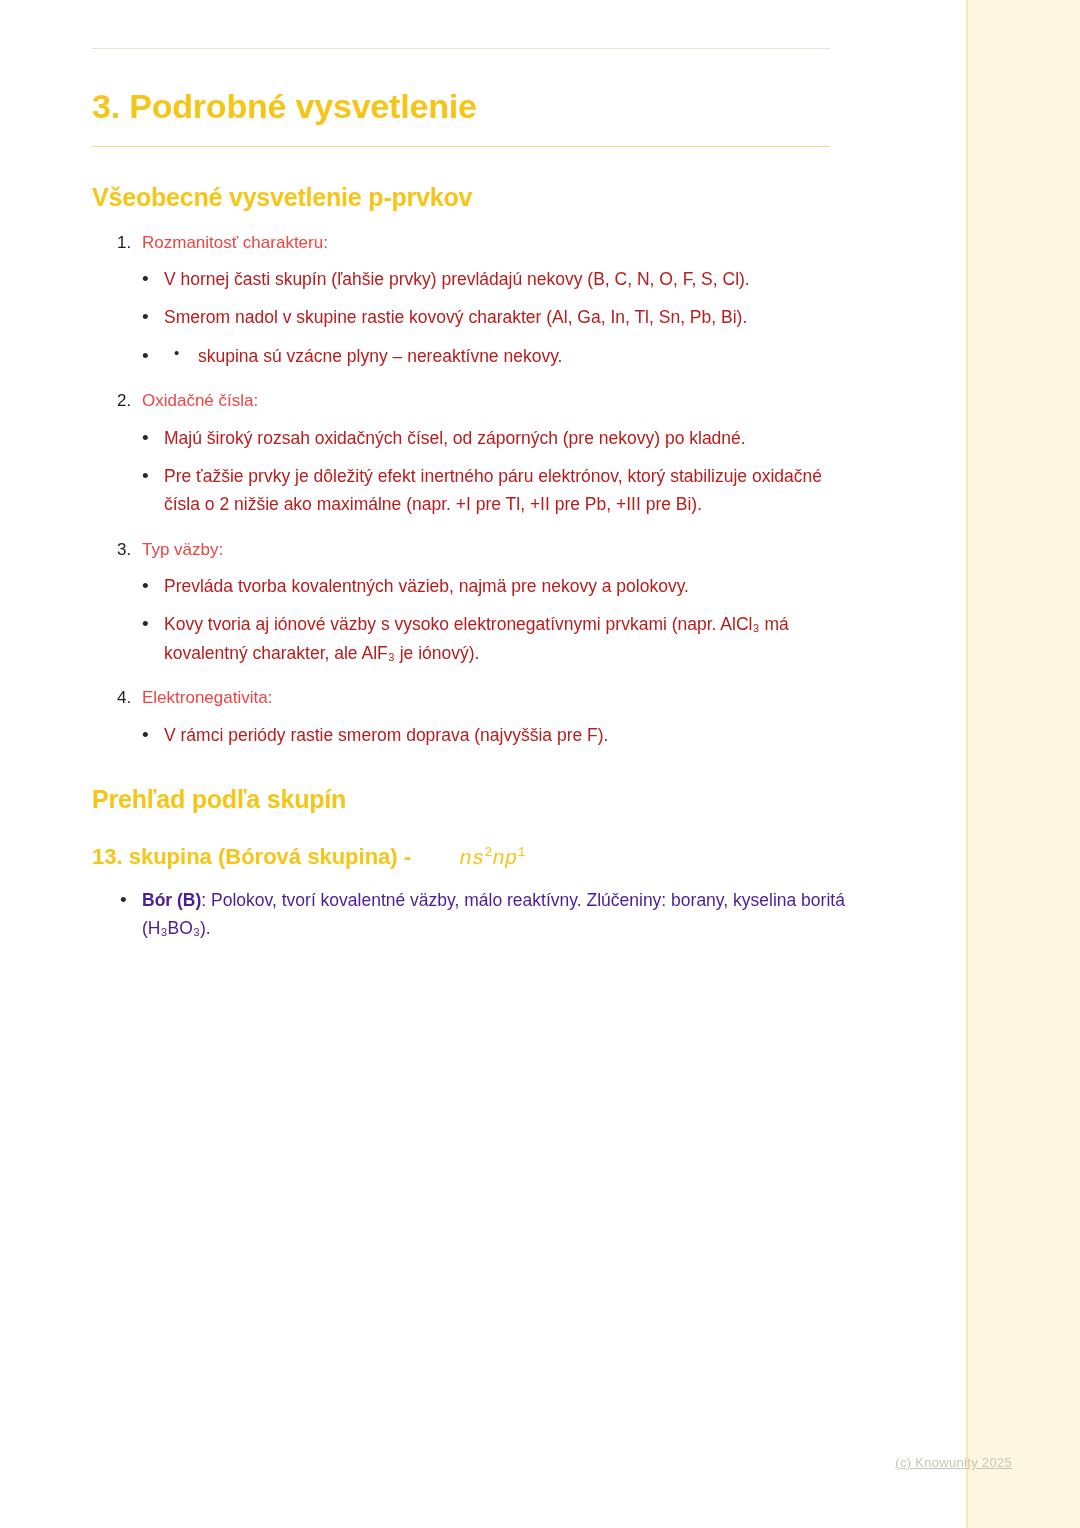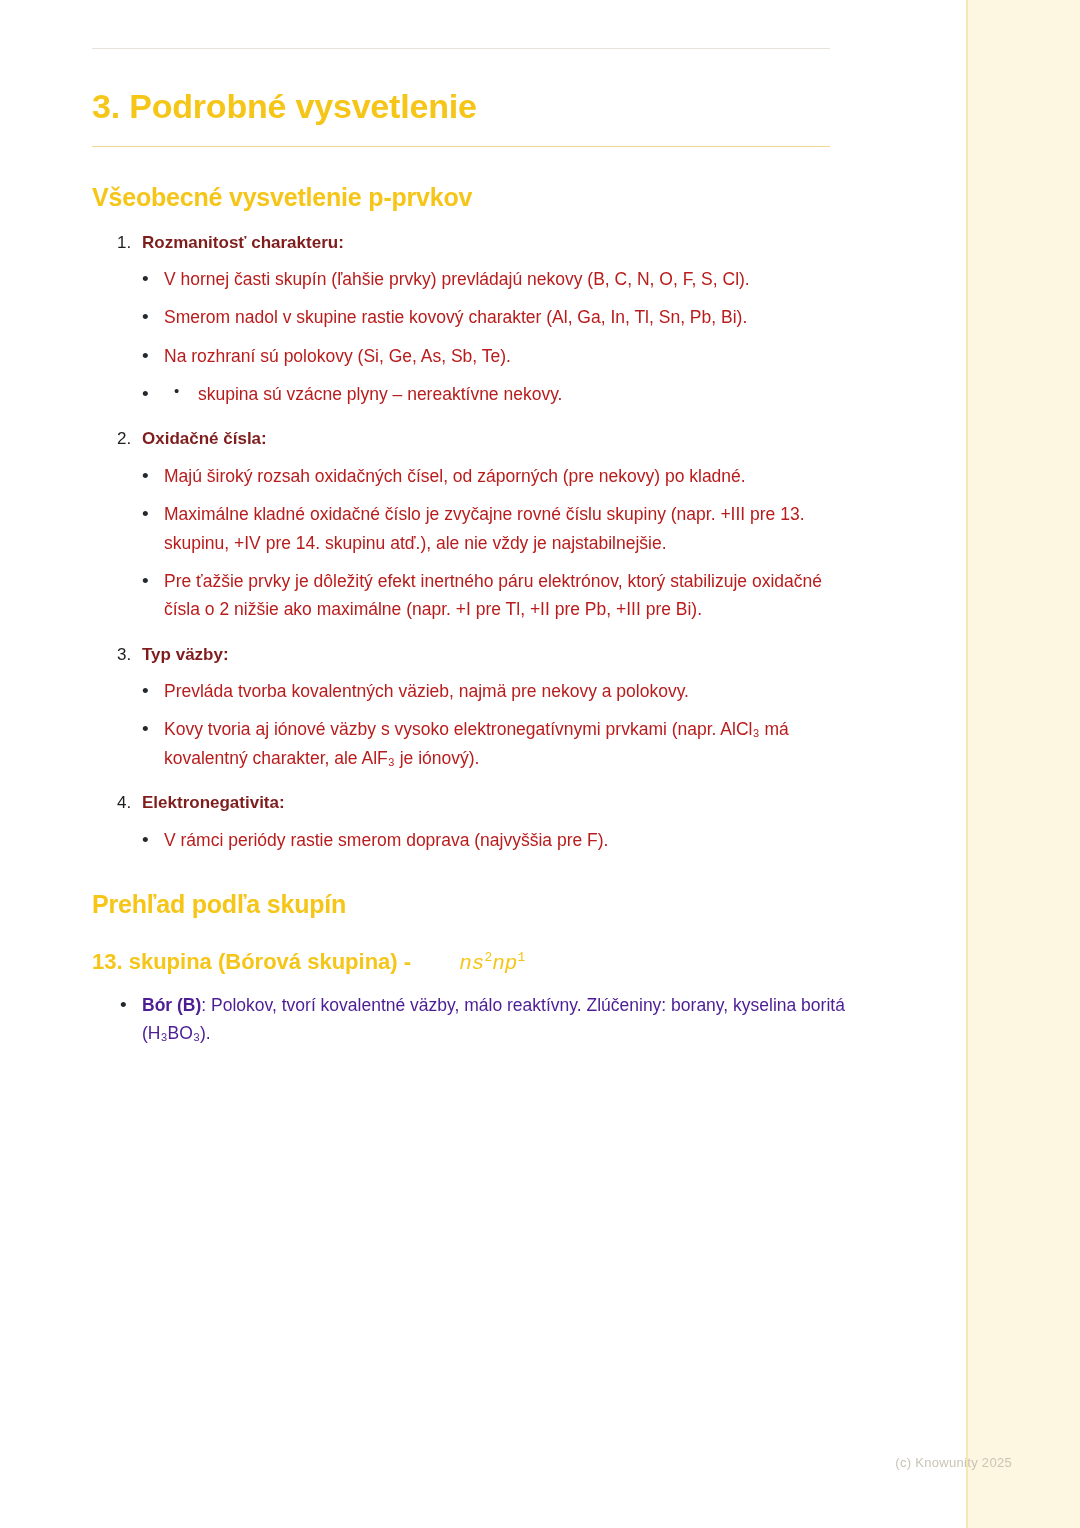--- a/index.html
+++ b/index.html
@@ -98,22 +98,22 @@
     padding-left: 44px;
     color: #1e1e1e;
   }
   ol.numbered > li {
     font-size: 17px;
     line-height: 1.5;
     margin-bottom: 4px;
     padding-left: 6px;
   }
   ol.numbered > li > .item-label {
-    font-weight: 700;
-    color: #7f1d1d;
+    font-weight: 400;
+    color: #ef4444;
     text-align: center;
   }
   ul.bullets {
     list-style: none;
     margin: 10px 0 18px 0;
     padding-left: 46px;
   }
   ul.bullets > li {
     position: relative;
     font-size: 17.5px;
@@ -163,20 +163,21 @@
     color: #24292e;
   }
   ul.group-list b { font-weight: 700; }
   .watermark {
     position: absolute;
     right: 68px;
     bottom: 58px;
     font-size: 13px;
     color: #c9c4b4;
     letter-spacing: 0.3px;
+    text-decoration: underline;
   }
 </style>
 </head>
 <body>
 
 <div class="page">
   <div class="left-band"></div>
   <div class="right-band"></div>
   <div class="right-band-line"></div>
 
@@ -189,32 +190,30 @@
     <h2 class="section-title">Všeobecné vysvetlenie p-prvkov</h2>
 
     <ol class="numbered" start="1">
       <li>
         <span class="item-label">Rozmanitosť charakteru:</span>
       </li>
     </ol>
     <ul class="bullets">
       <li>V hornej časti skupín (ľahšie prvky) prevládajú nekovy (B, C, N, O, F, S, Cl).</li>
       <li>Smerom nadol v skupine rastie kovový charakter (Al, Ga, In, Tl, Sn, Pb, Bi).</li>
-      <li>Na rozhraní sú polokovy (Si, Ge, As, Sb, Te).</li>
       <li class="nested-bullet">skupina sú vzácne plyny – nereaktívne nekovy.</li>
     </ul>
 
     <ol class="numbered" start="2">
       <li>
         <span class="item-label">Oxidačné čísla:</span>
       </li>
     </ol>
     <ul class="bullets">
       <li>Majú široký rozsah oxidačných čísel, od záporných (pre nekovy) po kladné.</li>
-      <li>Maximálne kladné oxidačné číslo je zvyčajne rovné číslu skupiny (napr. +III pre 13. skupinu, +IV pre 14. skupinu atď.), ale nie vždy je najstabilnejšie.</li>
       <li>Pre ťažšie prvky je dôležitý efekt inertného páru elektrónov, ktorý stabilizuje oxidačné čísla o 2 nižšie ako maximálne (napr. +I pre Tl, +II pre Pb, +III pre Bi).</li>
     </ul>
 
     <ol class="numbered" start="3">
       <li>
         <span class="item-label">Typ väzby:</span>
       </li>
     </ol>
     <ul class="bullets">
       <li>Prevláda tvorba kovalentných väzieb, najmä pre nekovy a polokovy.</li>

